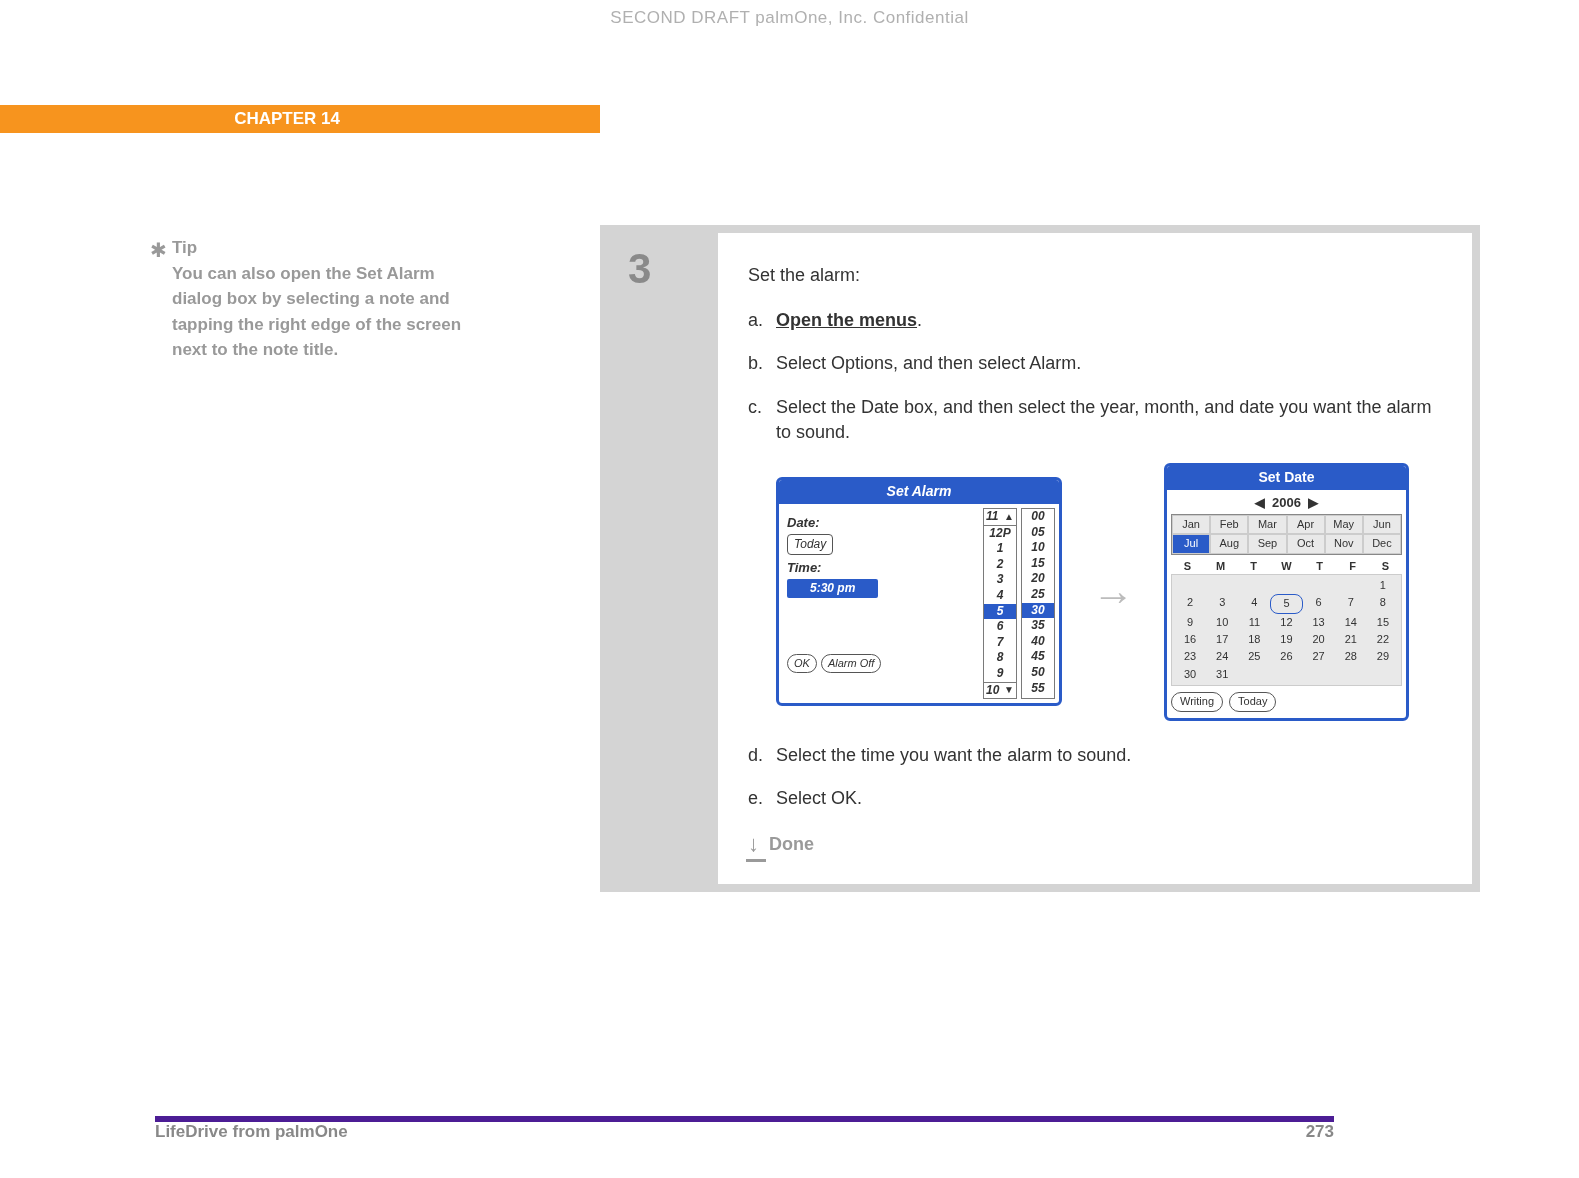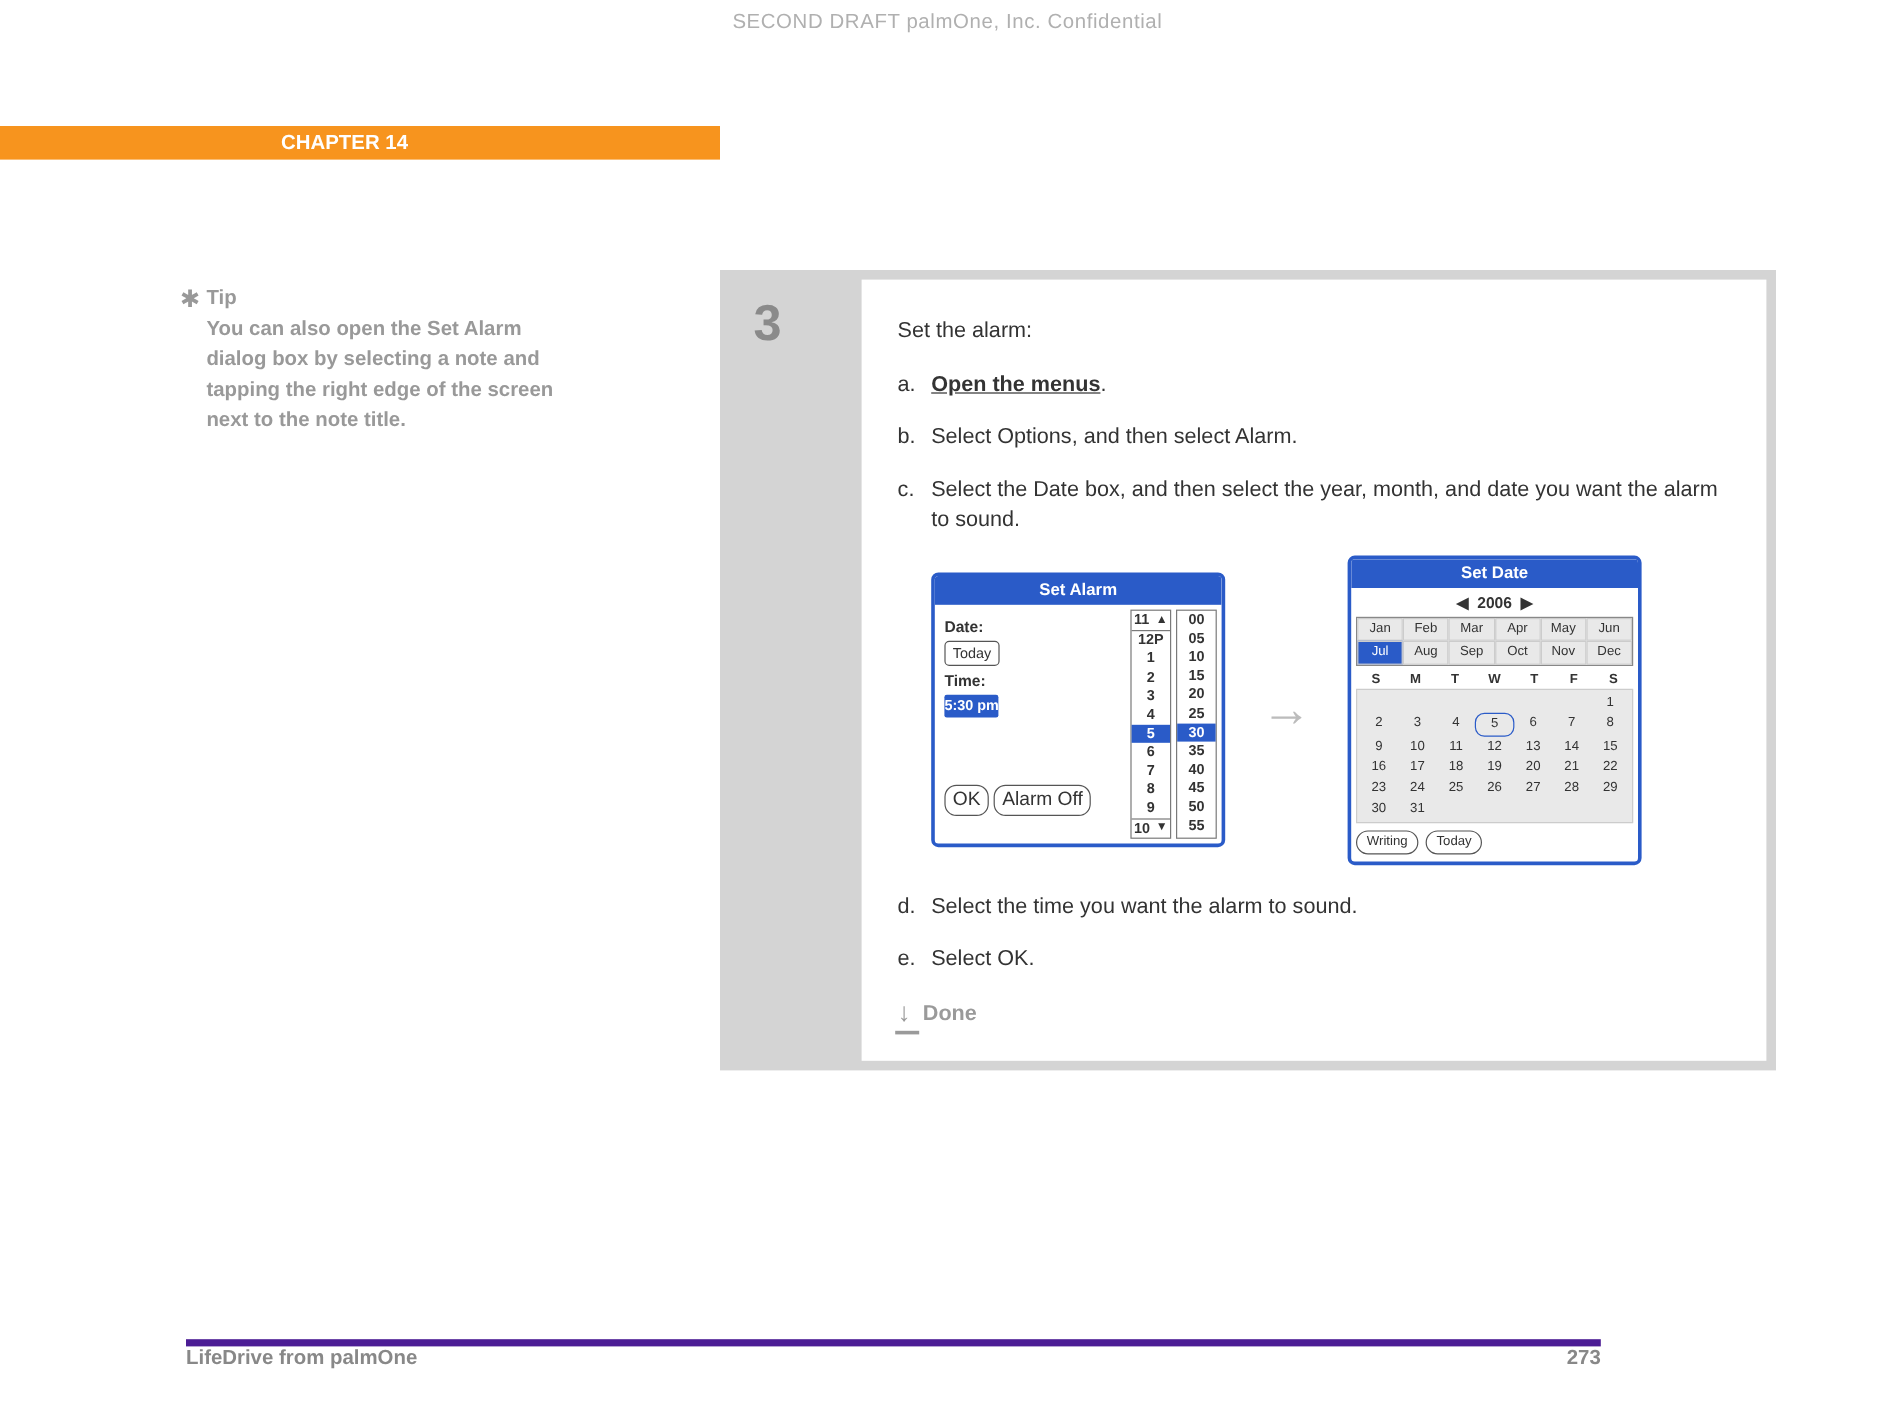--- a/index.html
+++ b/index.html
@@ -124,28 +124,28 @@
     overflow: hidden;
   }
   .palm-titlebar {
     background: #2a5bc8;
     color: #fff;
     font-weight: bold;
     text-align: center;
     padding: 2px 4px;
     font-size: 14px;
   }
-  .set-alarm { width: 245px; }
+  .set-alarm { width: 286px; font-style: italic; }
   .set-alarm-body { display: flex; padding: 4px; gap: 4px; }
   .sa-left { flex: 1; padding: 2px 4px; }
   .sa-label { font-weight: bold; margin-top: 4px; }
   .sa-box { border: 1px solid #555; border-radius: 4px; padding: 1px 6px; display: inline-block; margin-top:2px; font-size:12px;}
-  .sa-time-sel { background: #2a5bc8; color:#fff; font-weight:bold; padding: 1px 0; display:inline-block; border-radius:2px; margin-top:2px; font-size:12px;}
+  .sa-time-sel { background: #2a5bc8; color:#fff; font-weight:bold; padding: 1px 23px; display:inline-block; border-radius:2px; margin-top:2px; font-size:12px;}
   .sa-buttons { margin-top: 56px; display:flex; gap:4px; }
-  .sa-btn { border:1px solid #555; border-radius:10px; padding:1px 6px; font-size:16px; }
+  .sa-btn { border:1px solid #555; border-radius:10px; padding:1px 6px; font-size:11px; }
   .sa-col { width: 34px; border:1px solid #7a7a7a; display:flex; flex-direction:column; font-weight:bold; font-size:12px; text-align:center; }
   .sa-col div { padding:0 2px; line-height:1.3; }
   .sa-sel { background:#2a5bc8; color:#fff; }
   .sa-arrow { font-size:10px; line-height:1; }
   .sa-top { border-bottom:1px solid #7a7a7a; display:flex; justify-content:space-between; align-items:center; padding:0 2px;}
   .sa-bot { border-top:1px solid #7a7a7a; display:flex; justify-content:space-between; align-items:center; padding:0 2px;}
 
   .set-date { width: 245px; }
   .sd-body { padding: 2px 4px 6px; }
   .sd-year { text-align:center; font-weight:bold; padding:2px 0; }

